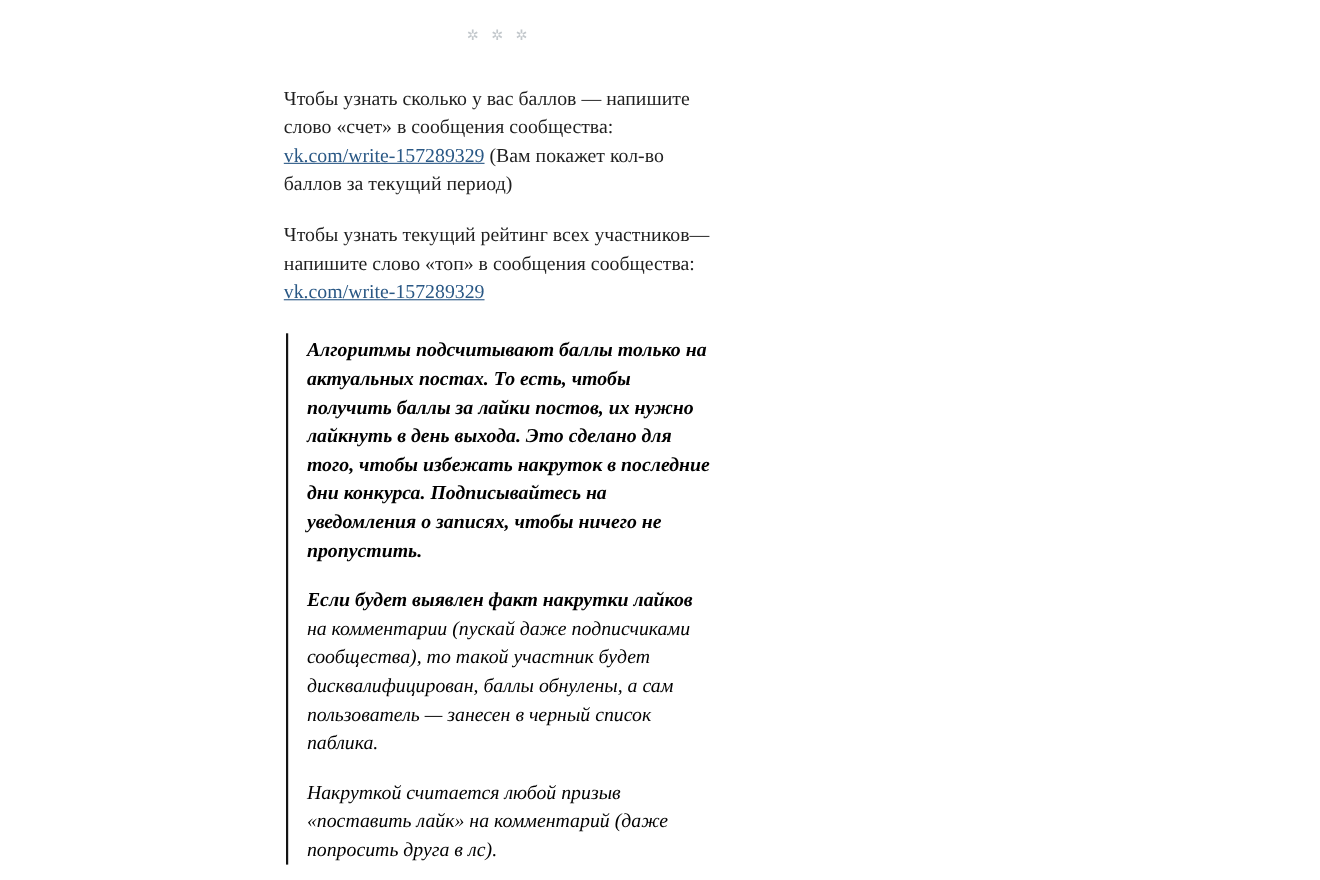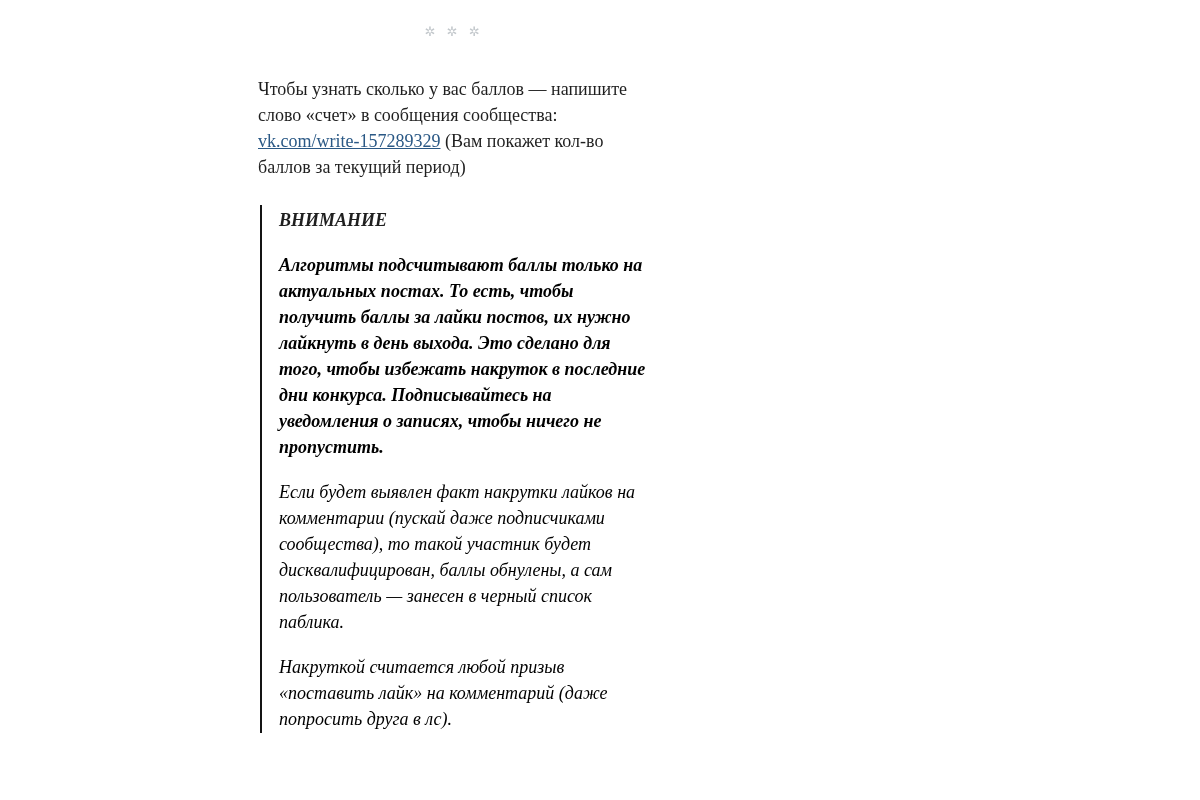--- a/index.html
+++ b/index.html
@@ -53,39 +53,39 @@
     color: #1f1f1f !important;
   }
   .bold-italic {
     font-weight: bold;
     font-style: italic;
   }
   .italic {
     font-style: italic;
   }
   .italic strong {
-    font-weight: normal;
+    font-weight: bold;
   }
   blockquote.attention .para:last-child {
     margin-bottom: 0;
   }
 </style>
 </head>
 <body>
 
 <main class="article">
 
   <div class="separator">✲ ✲ ✲</div>
 
   <p class="para"><span>Чтобы узнать сколько у вас баллов — напишите слово «счет» в сообщения сообщества: </span><a class="link" href="#">vk.com/write-157289329</a><span> (Вам покажет кол-во баллов за текущий период)</span></p>
 
+  <p class="para"><span>Чтобы узнать текущий рейтинг всех участников— напишите слово «топ» в сообщения сообщества: </span><a class="link" href="#">vk.com/write-157289329</a></p>
 
   <blockquote class="attention">
 
-    <p class="para bq-title">ВНИМАНИЕ</p>
 
     <p class="para bold-italic">Алгоритмы подсчитывают баллы только на актуальных постах. То есть, чтобы получить баллы за лайки постов, их нужно лайкнуть в день выхода. Это сделано для того, чтобы избежать накруток в последние дни конкурса. Подписывайтесь на уведомления о записях, чтобы ничего не пропустить.</p>
 
     <p class="para italic"><strong>Если будет выявлен факт накрутки лайков</strong><span> на комментарии (пускай даже подписчиками сообщества), то такой участник будет дисквалифицирован, баллы обнулены, а сам пользователь — занесен в черный список паблика.</span></p>
 
     <p class="para italic">Накруткой считается любой призыв «поставить лайк» на комментарий (даже попросить друга в лс).</p>
 
   </blockquote>
 
 </main>

